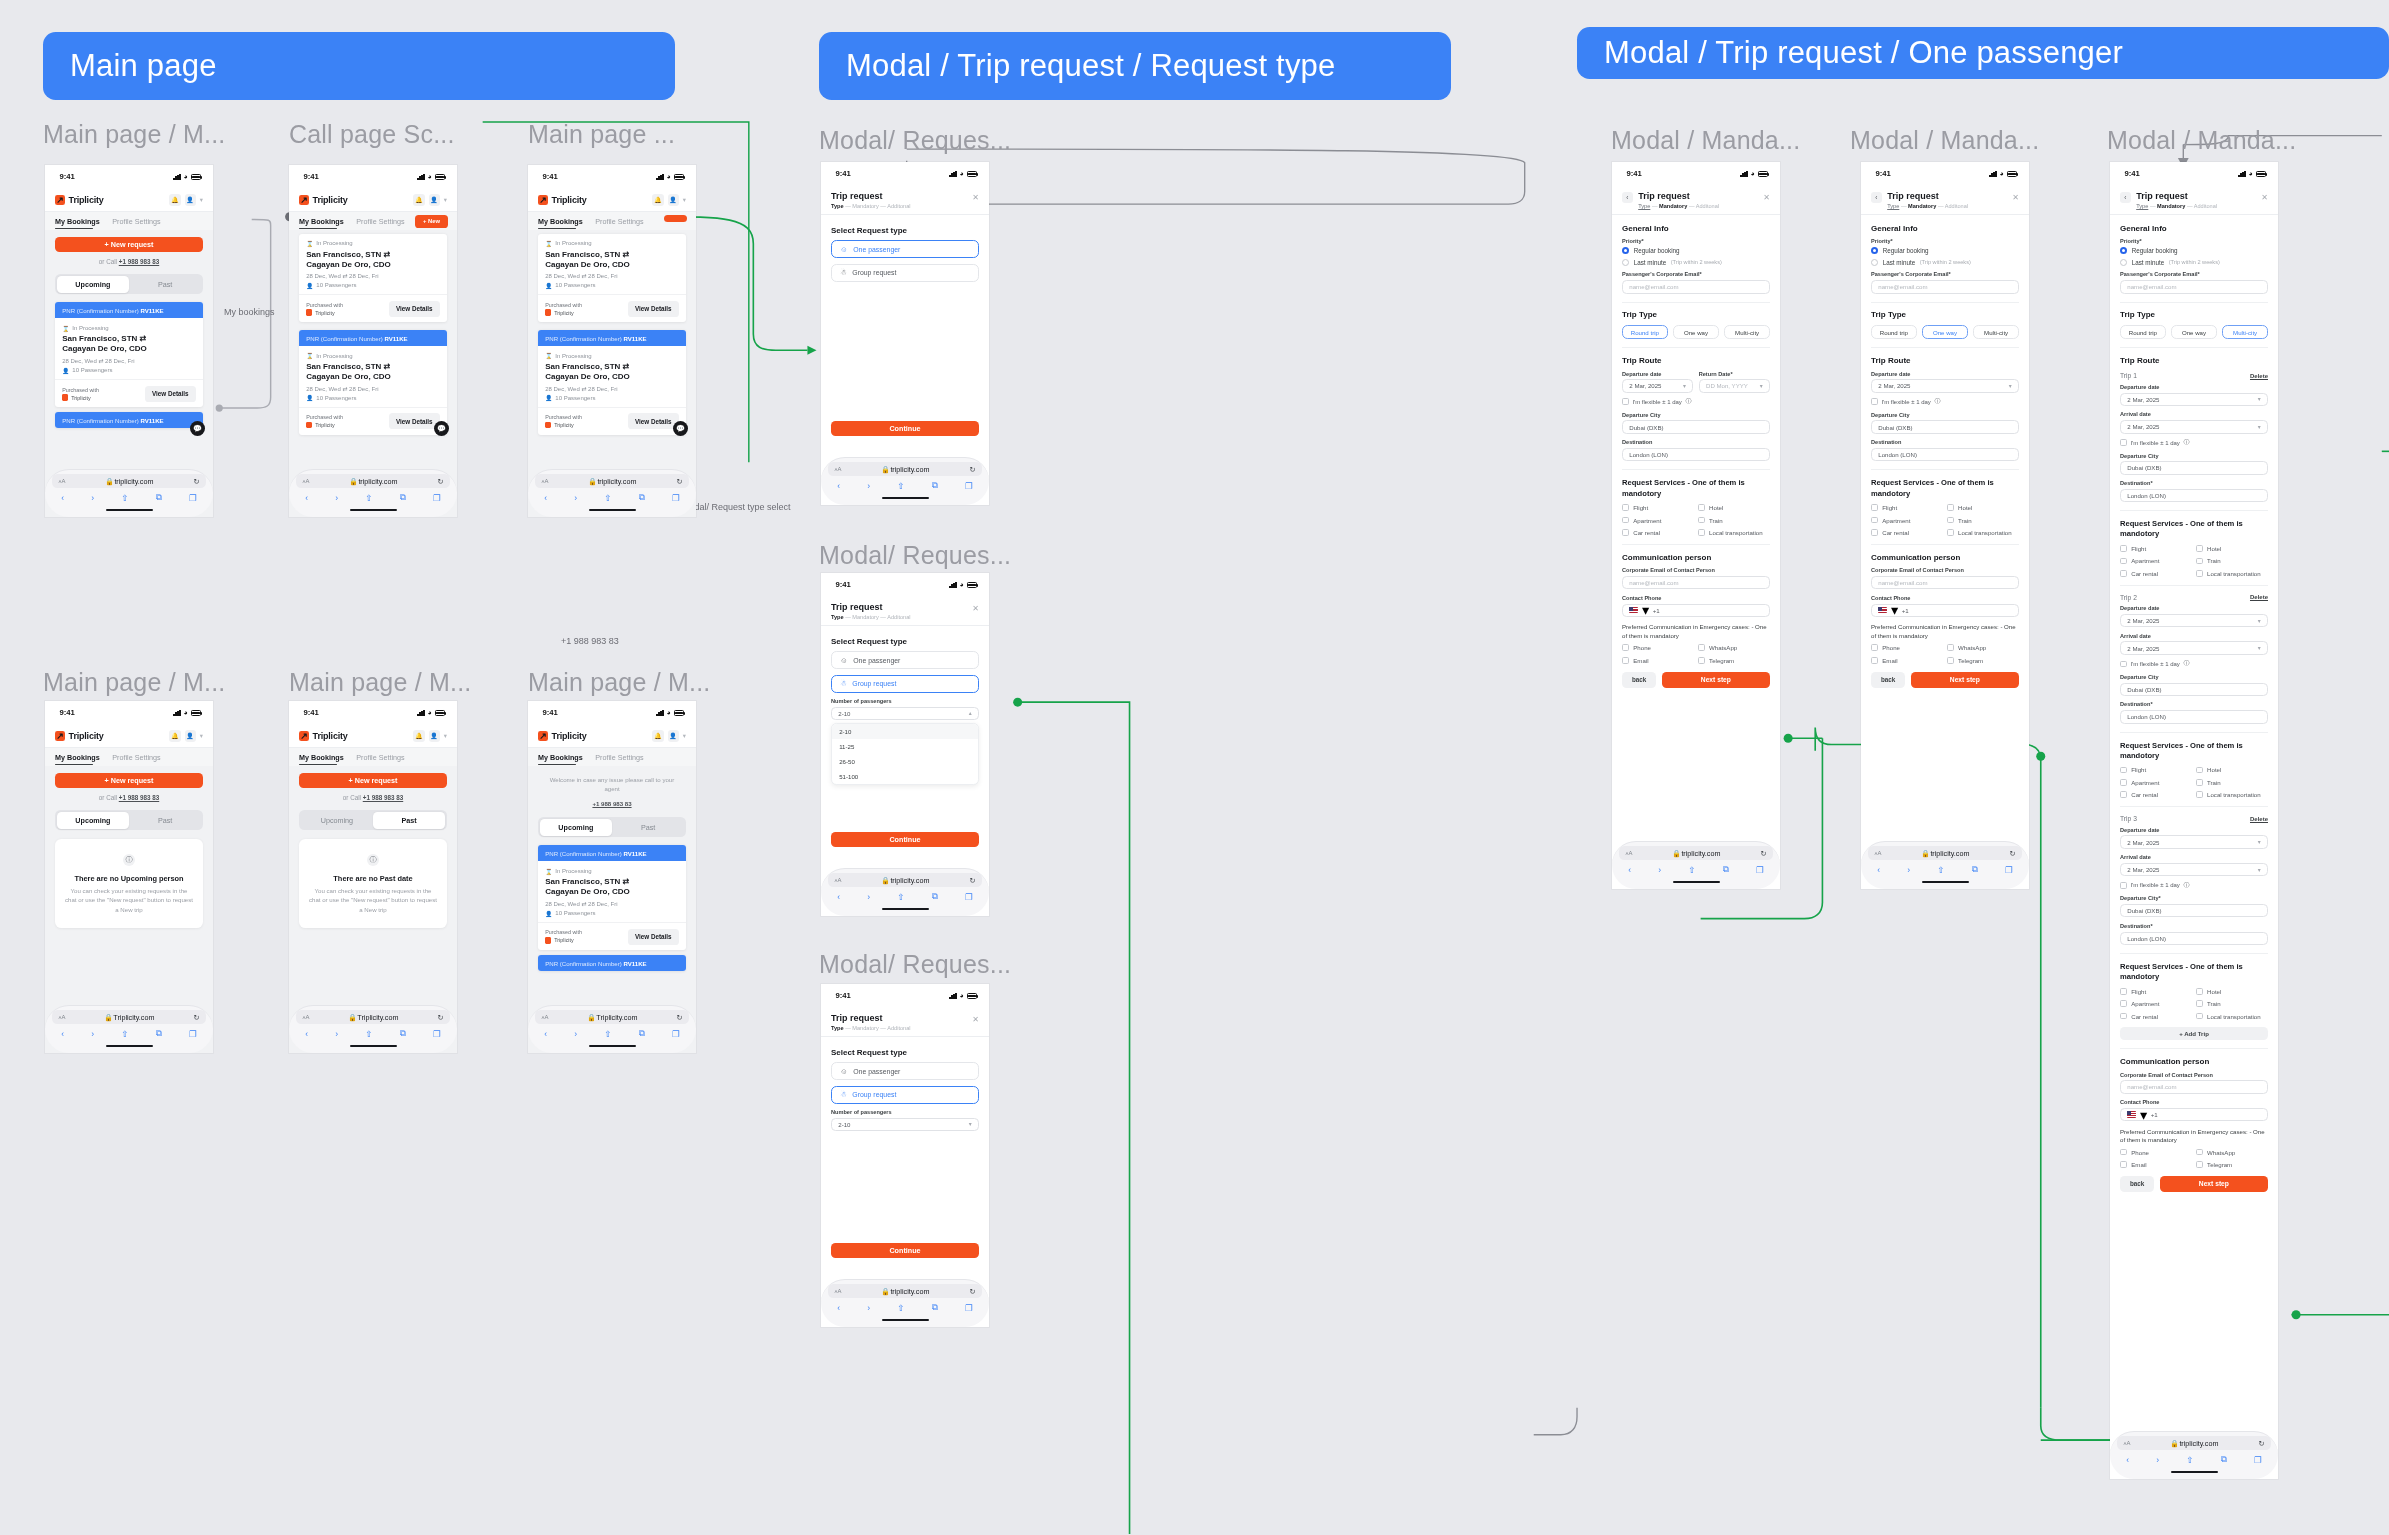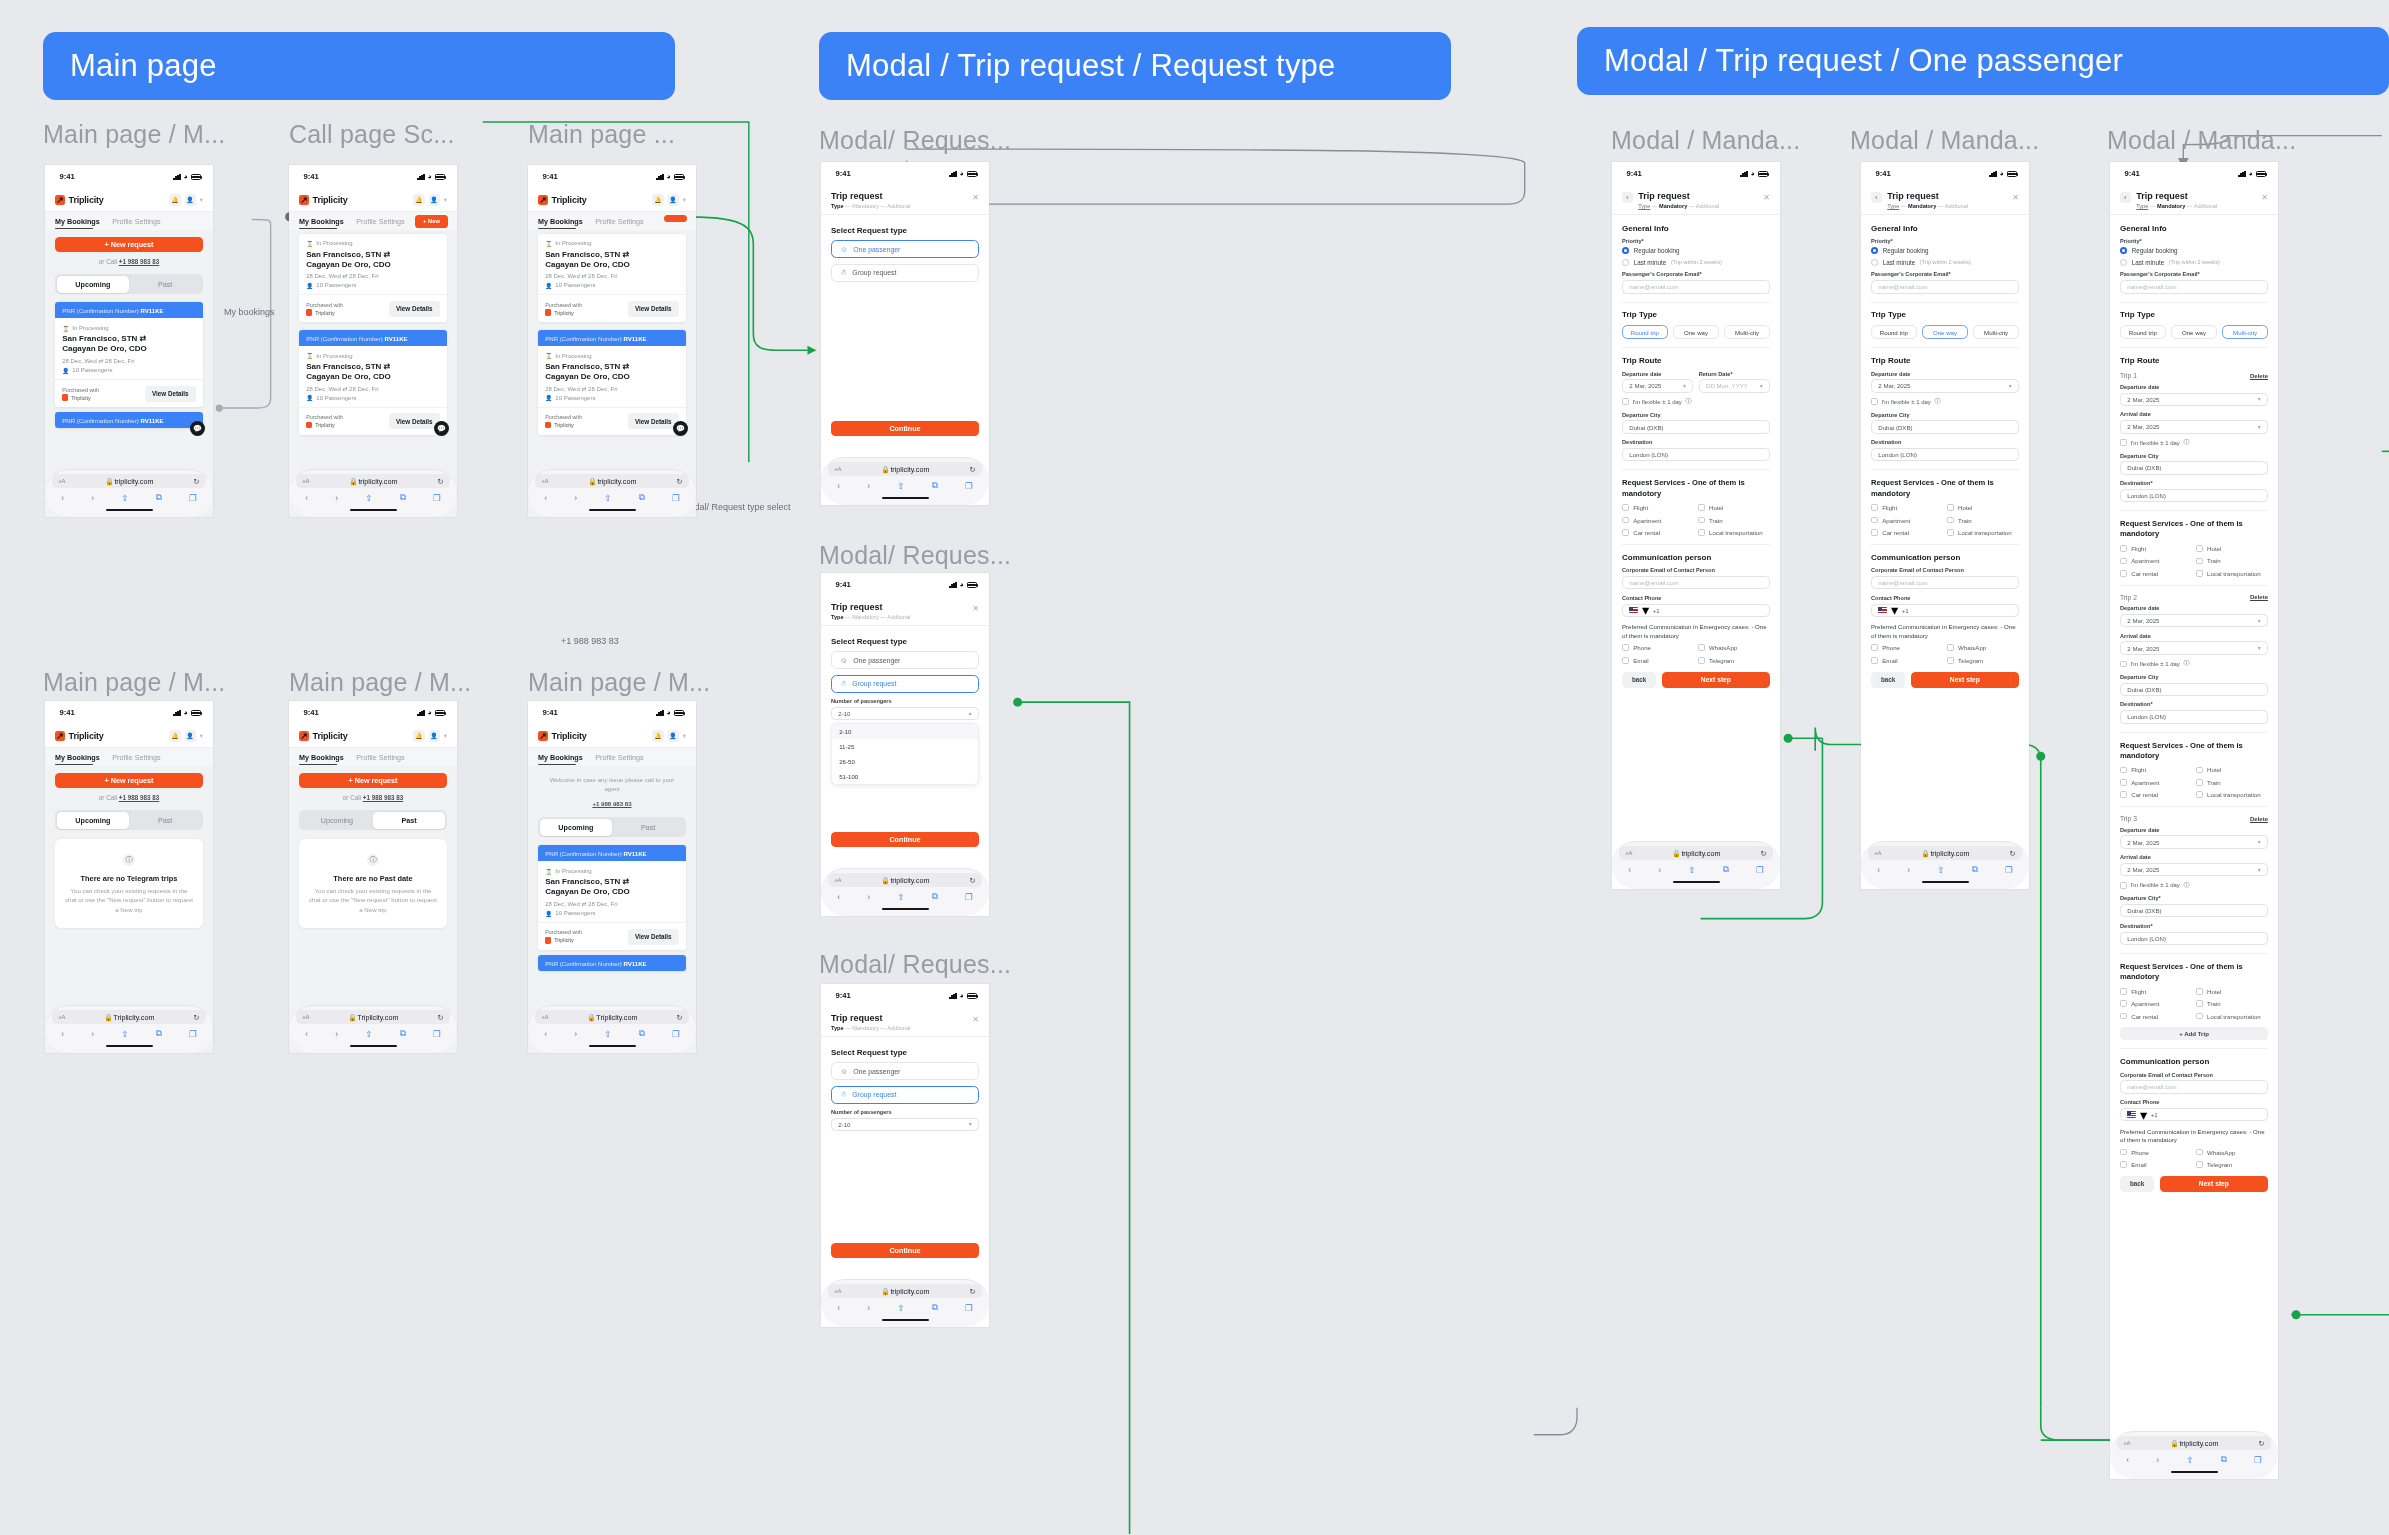--- a/index.html
+++ b/index.html
@@ -264,21 +264,21 @@
 
     <path d="M2262,1596 L2350,1596" fill="none" stroke="#16a34a" stroke-width="1.8"></path>
   </svg>
 
   <div class="banner" style="left:43px; top:32px; width:632px; height:68px;">
     <span>Main page</span>
   </div>
   <div class="banner" style="left:819px; top:32px; width:632px; height:68px;">
     <span>Modal / Trip request / Request type</span>
   </div>
-  <div class="banner" style="left:1577px; top:27px; width:812px; height:68px;">
+  <div class="banner" style="left:1577px; top:27px; width:812px; height:52px;">
     <span>Modal / Trip request / One passenger</span>
   </div>
 
   <div class="caption" style="left:43px; top:120px;"><span>Main page / M...</span></div>
   <div class="caption" style="left:289px; top:120px;"><span>Call page Sc...</span></div>
   <div class="caption" style="left:528px; top:120px;"><span>Main page ...</span></div>
   <div class="caption" style="left:819px; top:126px;"><span>Modal/ Reques...</span></div>
   <div class="caption" style="left:1611px; top:126px;"><span>Modal / Manda...</span></div>
   <div class="caption" style="left:1850px; top:126px;"><span>Modal / Manda...</span></div>
   <div class="caption" style="left:2107px; top:126px;"><span>Modal / Manda...</span></div>
@@ -635,21 +635,21 @@
       <div class="body">
         <div class="btn-primary">+ New request</div>
         <div class="orcall"><span>or Call</span>
           <b>+1 988 983 83</b></div>
         <div class="segment">
           <span class="seg active">Upcoming</span>
           <span class="seg">Past</span>
         </div>
         <div class="empty">
           <div class="ic">ⓘ</div>
-          <h4>There are no Telegram trips</h4>
+          <h4>There are no Upcoming person</h4>
           <p>You can check your existing requests in the chat or use the "New request" button to request a New trip</p>
         </div>
       </div>
       <div class="safari">
         <div class="urlbar">
           <span class="aa">ᴀA</span>
           <span class="u">🔒<span>Triplicity.com</span></span>
           <span class="rl">↻</span>
         </div>
         <div class="navrow">

